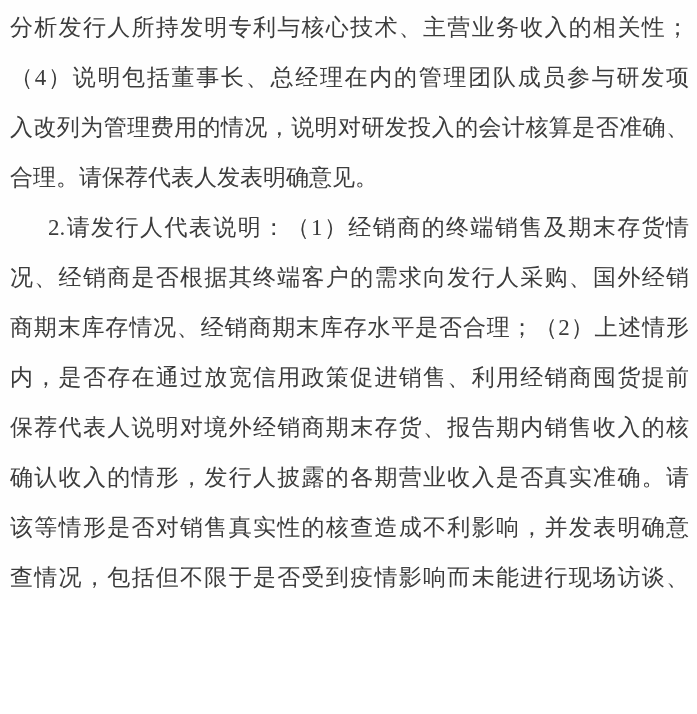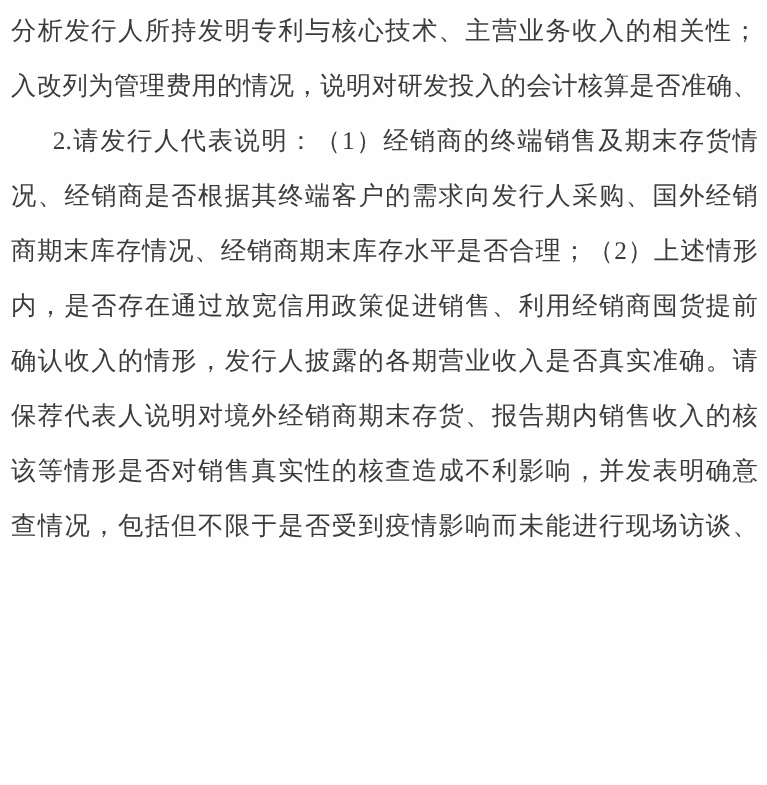--- a/index.html
+++ b/index.html
@@ -34,22 +34,24 @@
   }
   .doc-line.para-first {
     padding-left: 38px;
   }
 </style>
 </head>
 <body>
 
 <div class="page">
   <div class="doc-line">分析发行人所持发明专利与核心技术、主营业务收入的相关性；</div>
+  <div class="doc-line">（4）说明包括董事长、总经理在内的管理团队成员参与研发项</div>
   <div class="doc-line">入改列为管理费用的情况，说明对研发投入的会计核算是否准确、</div>
+  <div class="doc-line para-end">合理。请保荐代表人发表明确意见。</div>
   <div class="doc-line para-first">2.请发行人代表说明：（1）经销商的终端销售及期末存货情</div>
   <div class="doc-line">况、经销商是否根据其终端客户的需求向发行人采购、国外经销</div>
   <div class="doc-line">商期末库存情况、经销商期末库存水平是否合理；（2）上述情形</div>
   <div class="doc-line">内，是否存在通过放宽信用政策促进销售、利用经销商囤货提前</div>
+  <div class="doc-line">保荐代表人说明对境外经销商期末存货、报告期内销售收入的核</div>
   <div class="doc-line">确认收入的情形，发行人披露的各期营业收入是否真实准确。请</div>
-  <div class="doc-line">保荐代表人说明对境外经销商期末存货、报告期内销售收入的核</div>
   <div class="doc-line">该等情形是否对销售真实性的核查造成不利影响，并发表明确意</div>
   <div class="doc-line">查情况，包括但不限于是否受到疫情影响而未能进行现场访谈、</div>
 </div>
 
 </body></html>

